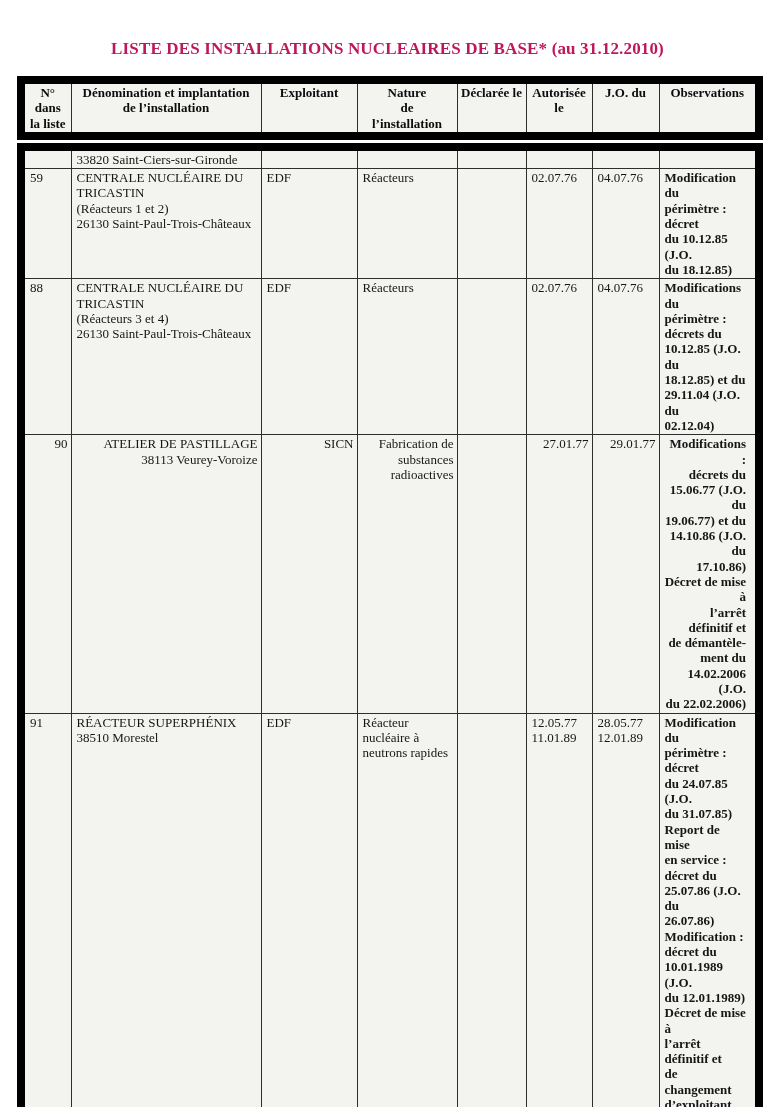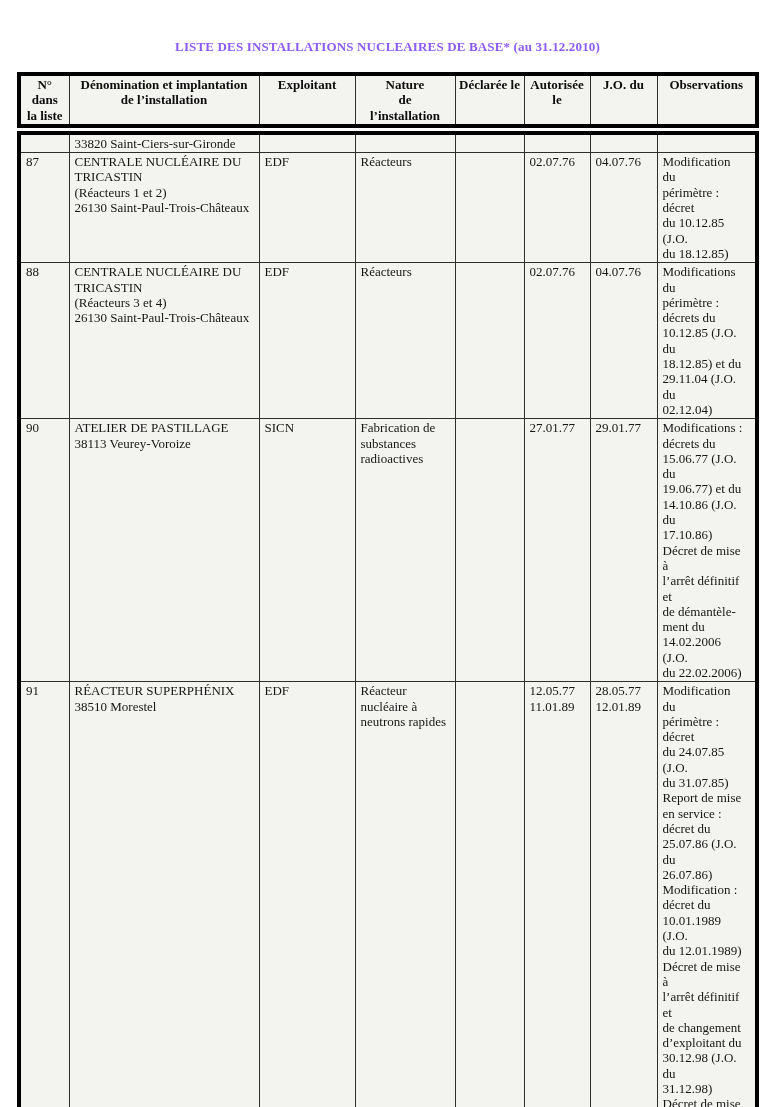--- a/index.html
+++ b/index.html
@@ -2,48 +2,48 @@
 <html><head>
 <meta charset="utf-8">
 <style>
   html,body{margin:0;padding:0;background:#ffffff;}
   .page{
     width:775px;height:1107px;background:#ffffff;overflow:hidden;
     font-family:"Liberation Serif", serif;color:#161616;box-sizing:border-box;
     position:relative;
   }
   .doc-title{
-    padding-top:39px;text-align:center;font-weight:bold;font-size:13px;
-    letter-spacing:0.15px;color:#8b5cf6;
+    padding-top:39px;text-align:center;font-weight:bold;font-size:17px;
+    letter-spacing:0.15px;color:#be185d;
   }
   table.tbl{
     border-collapse:collapse;table-layout:fixed;width:738px;margin-left:17px;
-    border:4px solid #000000;
+    border:8px solid #000000;
   }
   table.head-tbl{margin-top:17px;margin-bottom:3px;}
   .tbl th,.tbl td{
     border:1.5px solid #2e2e2e;
     vertical-align:top;
     padding:1px 3px 1px 5px;
     font-size:13px;line-height:15.3px;
     white-space:pre-line;overflow-wrap:break-word;
     background:#f3f3f0;
   }
   .tbl th{
     font-weight:bold;text-align:center;padding:1px 2px;
     color:#0d0d0d;
   }
   tr.hrow{height:46px;}
   tr.rh0{height:16px;border-radius:6px;}
   tr.rh1{height:77px;}
   tr.rh2{height:123px;}
   tr.rh3{height:92px;}
-  tr.rh4{height:245px;}
+  tr.rh4{height:245px;text-align:right;}
   tr.rh5{height:400px;border-radius:25px;}
-  td.c-obs{padding-right:9px;}
+  td.c-obs{padding-right:9px;font-weight:bold;}
 </style>
 </head>
 <body>
 
 <div class="page">
 
   <div class="doc-title">LISTE DES INSTALLATIONS NUCLEAIRES DE BASE* (au 31.12.2010)</div>
 
   <table class="tbl head-tbl">
     <colgroup>
@@ -93,21 +93,21 @@
       <td class="c-den">33820 Saint-Ciers-sur-Gironde</td>
       <td class="c-exp"></td>
       <td class="c-nat"></td>
       <td class="c-dec"></td>
       <td class="c-aut"></td>
       <td class="c-jo"></td>
       <td class="c-obs"></td>
     </tr>
 
     <tr class="rh1">
-      <td class="c-num">87</td>
+      <td class="c-num">59</td>
       <td class="c-den">CENTRALE NUCLÉAIRE DU
 TRICASTIN
 (Réacteurs 1 et 2)
 26130 Saint-Paul-Trois-Châteaux</td>
       <td class="c-exp">EDF</td>
       <td class="c-nat">Réacteurs</td>
       <td class="c-dec"></td>
       <td class="c-aut">02.07.76</td>
       <td class="c-jo">04.07.76</td>
       <td class="c-obs">Modification du

